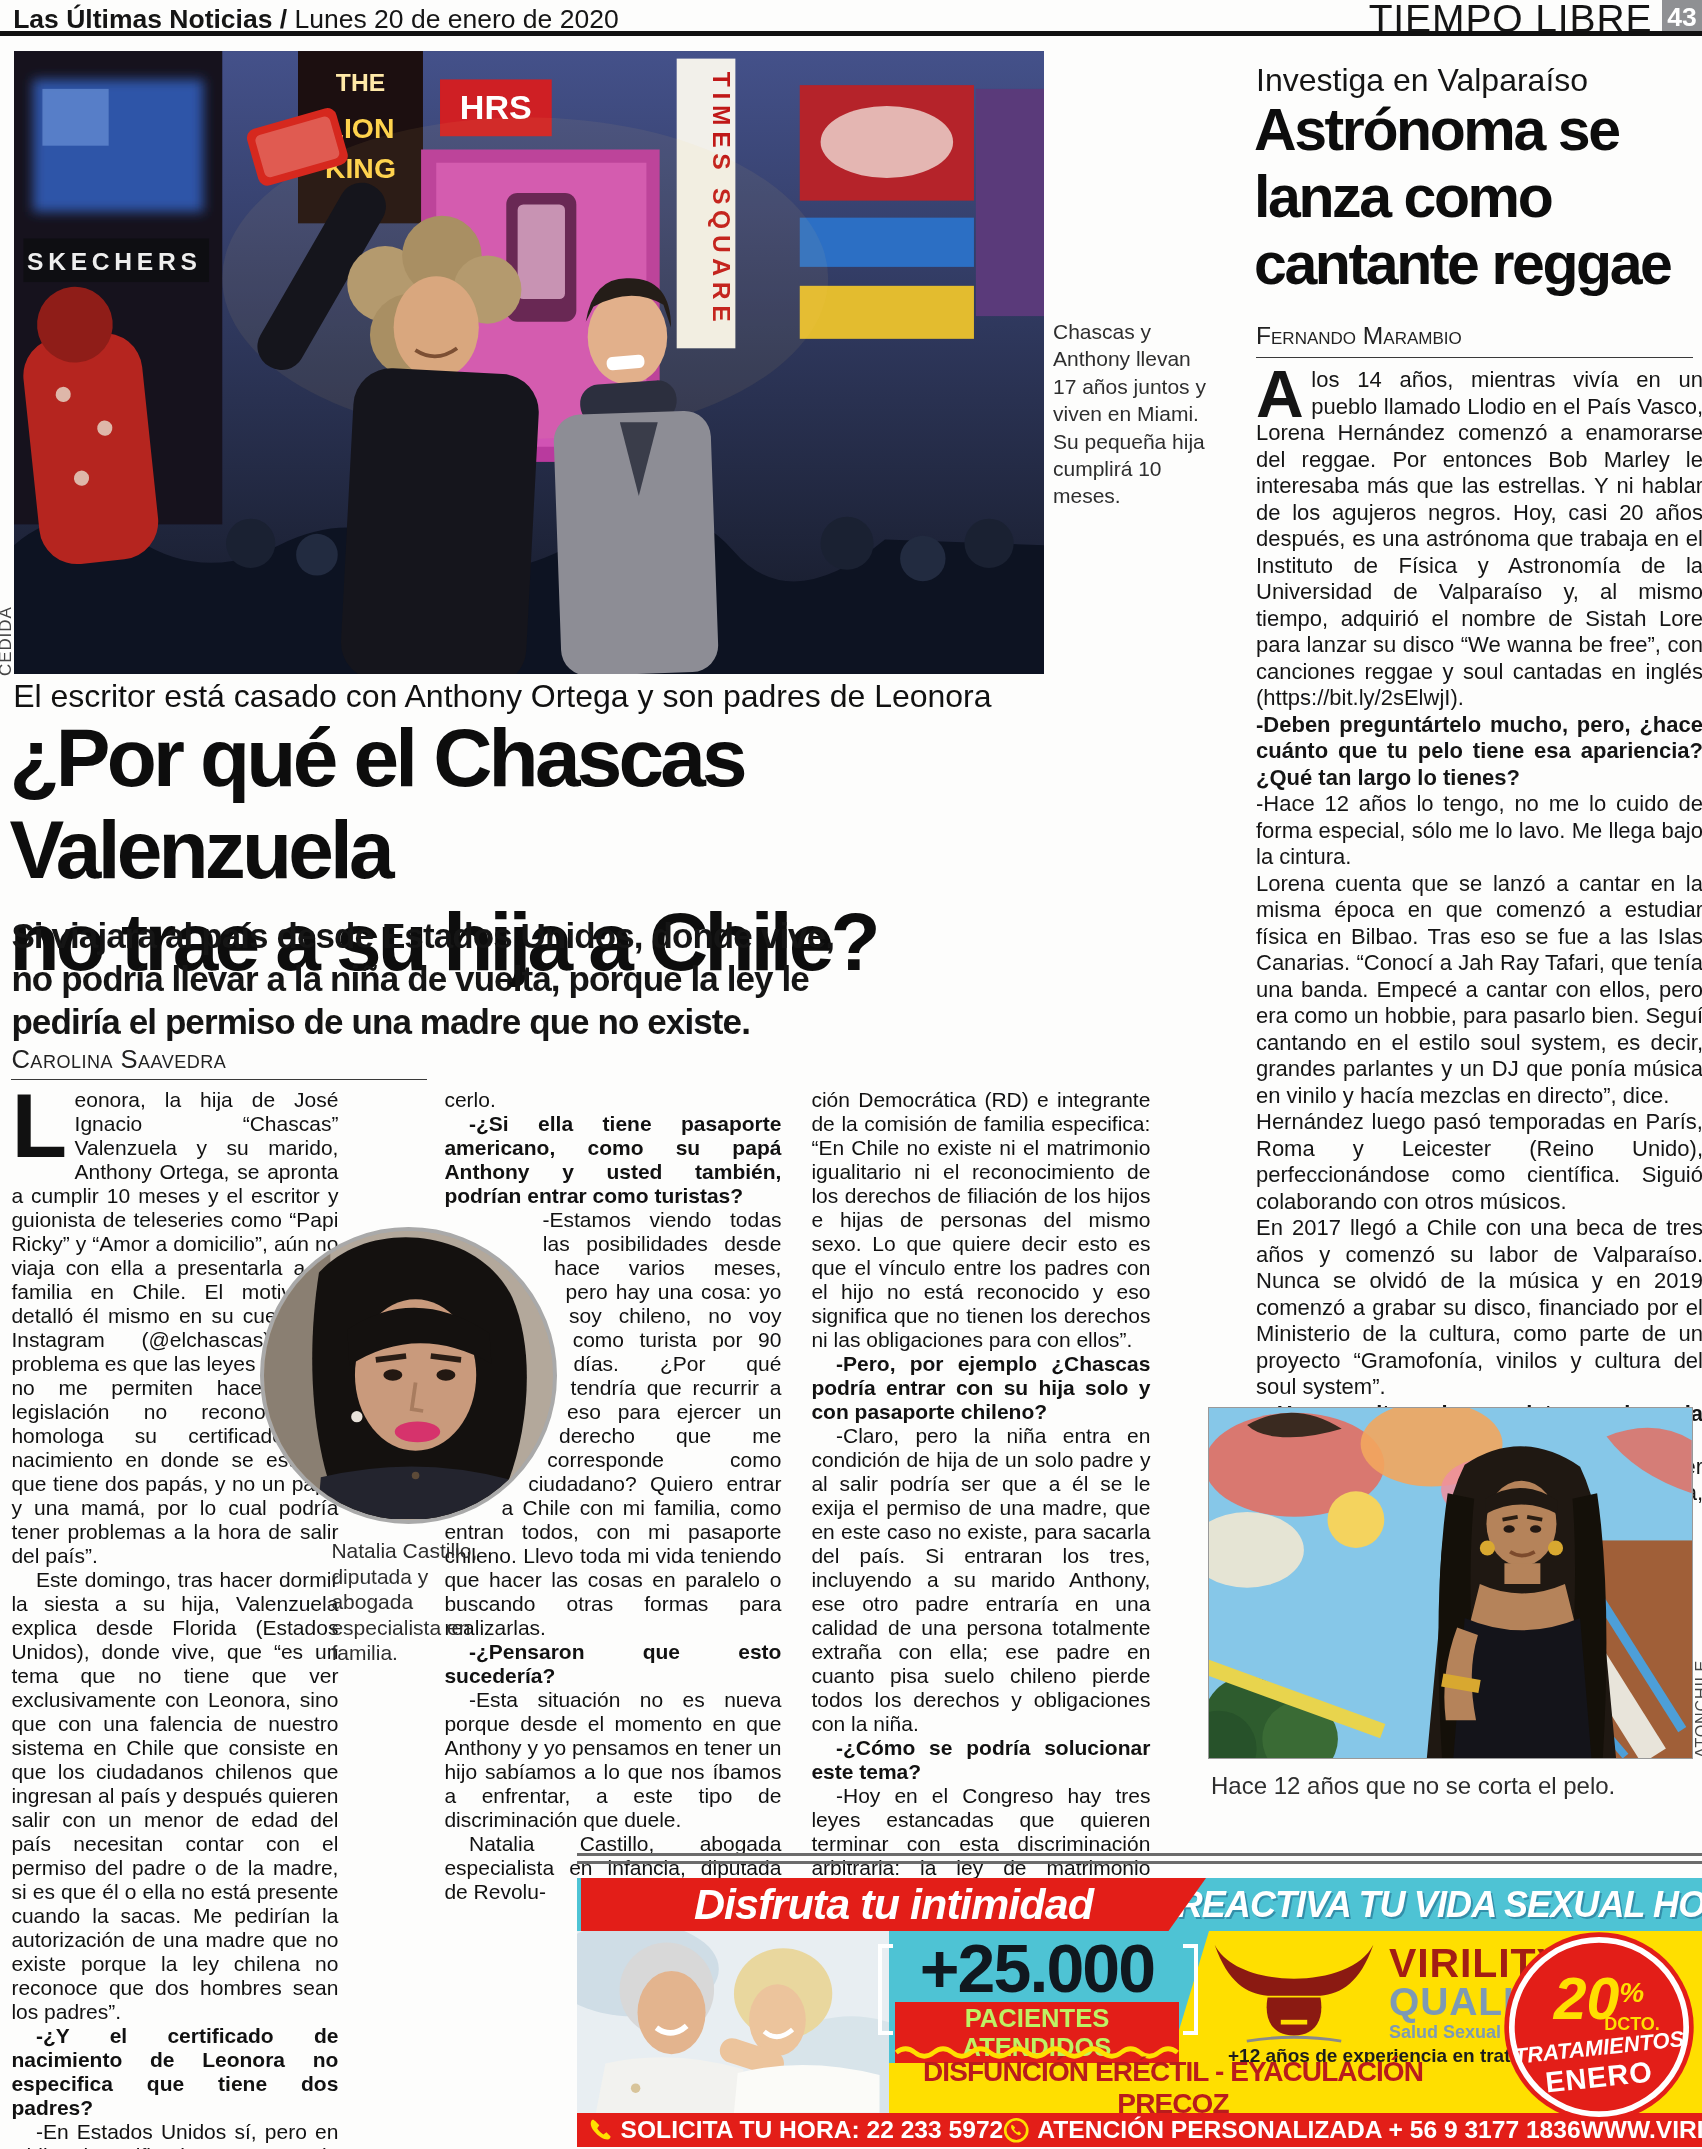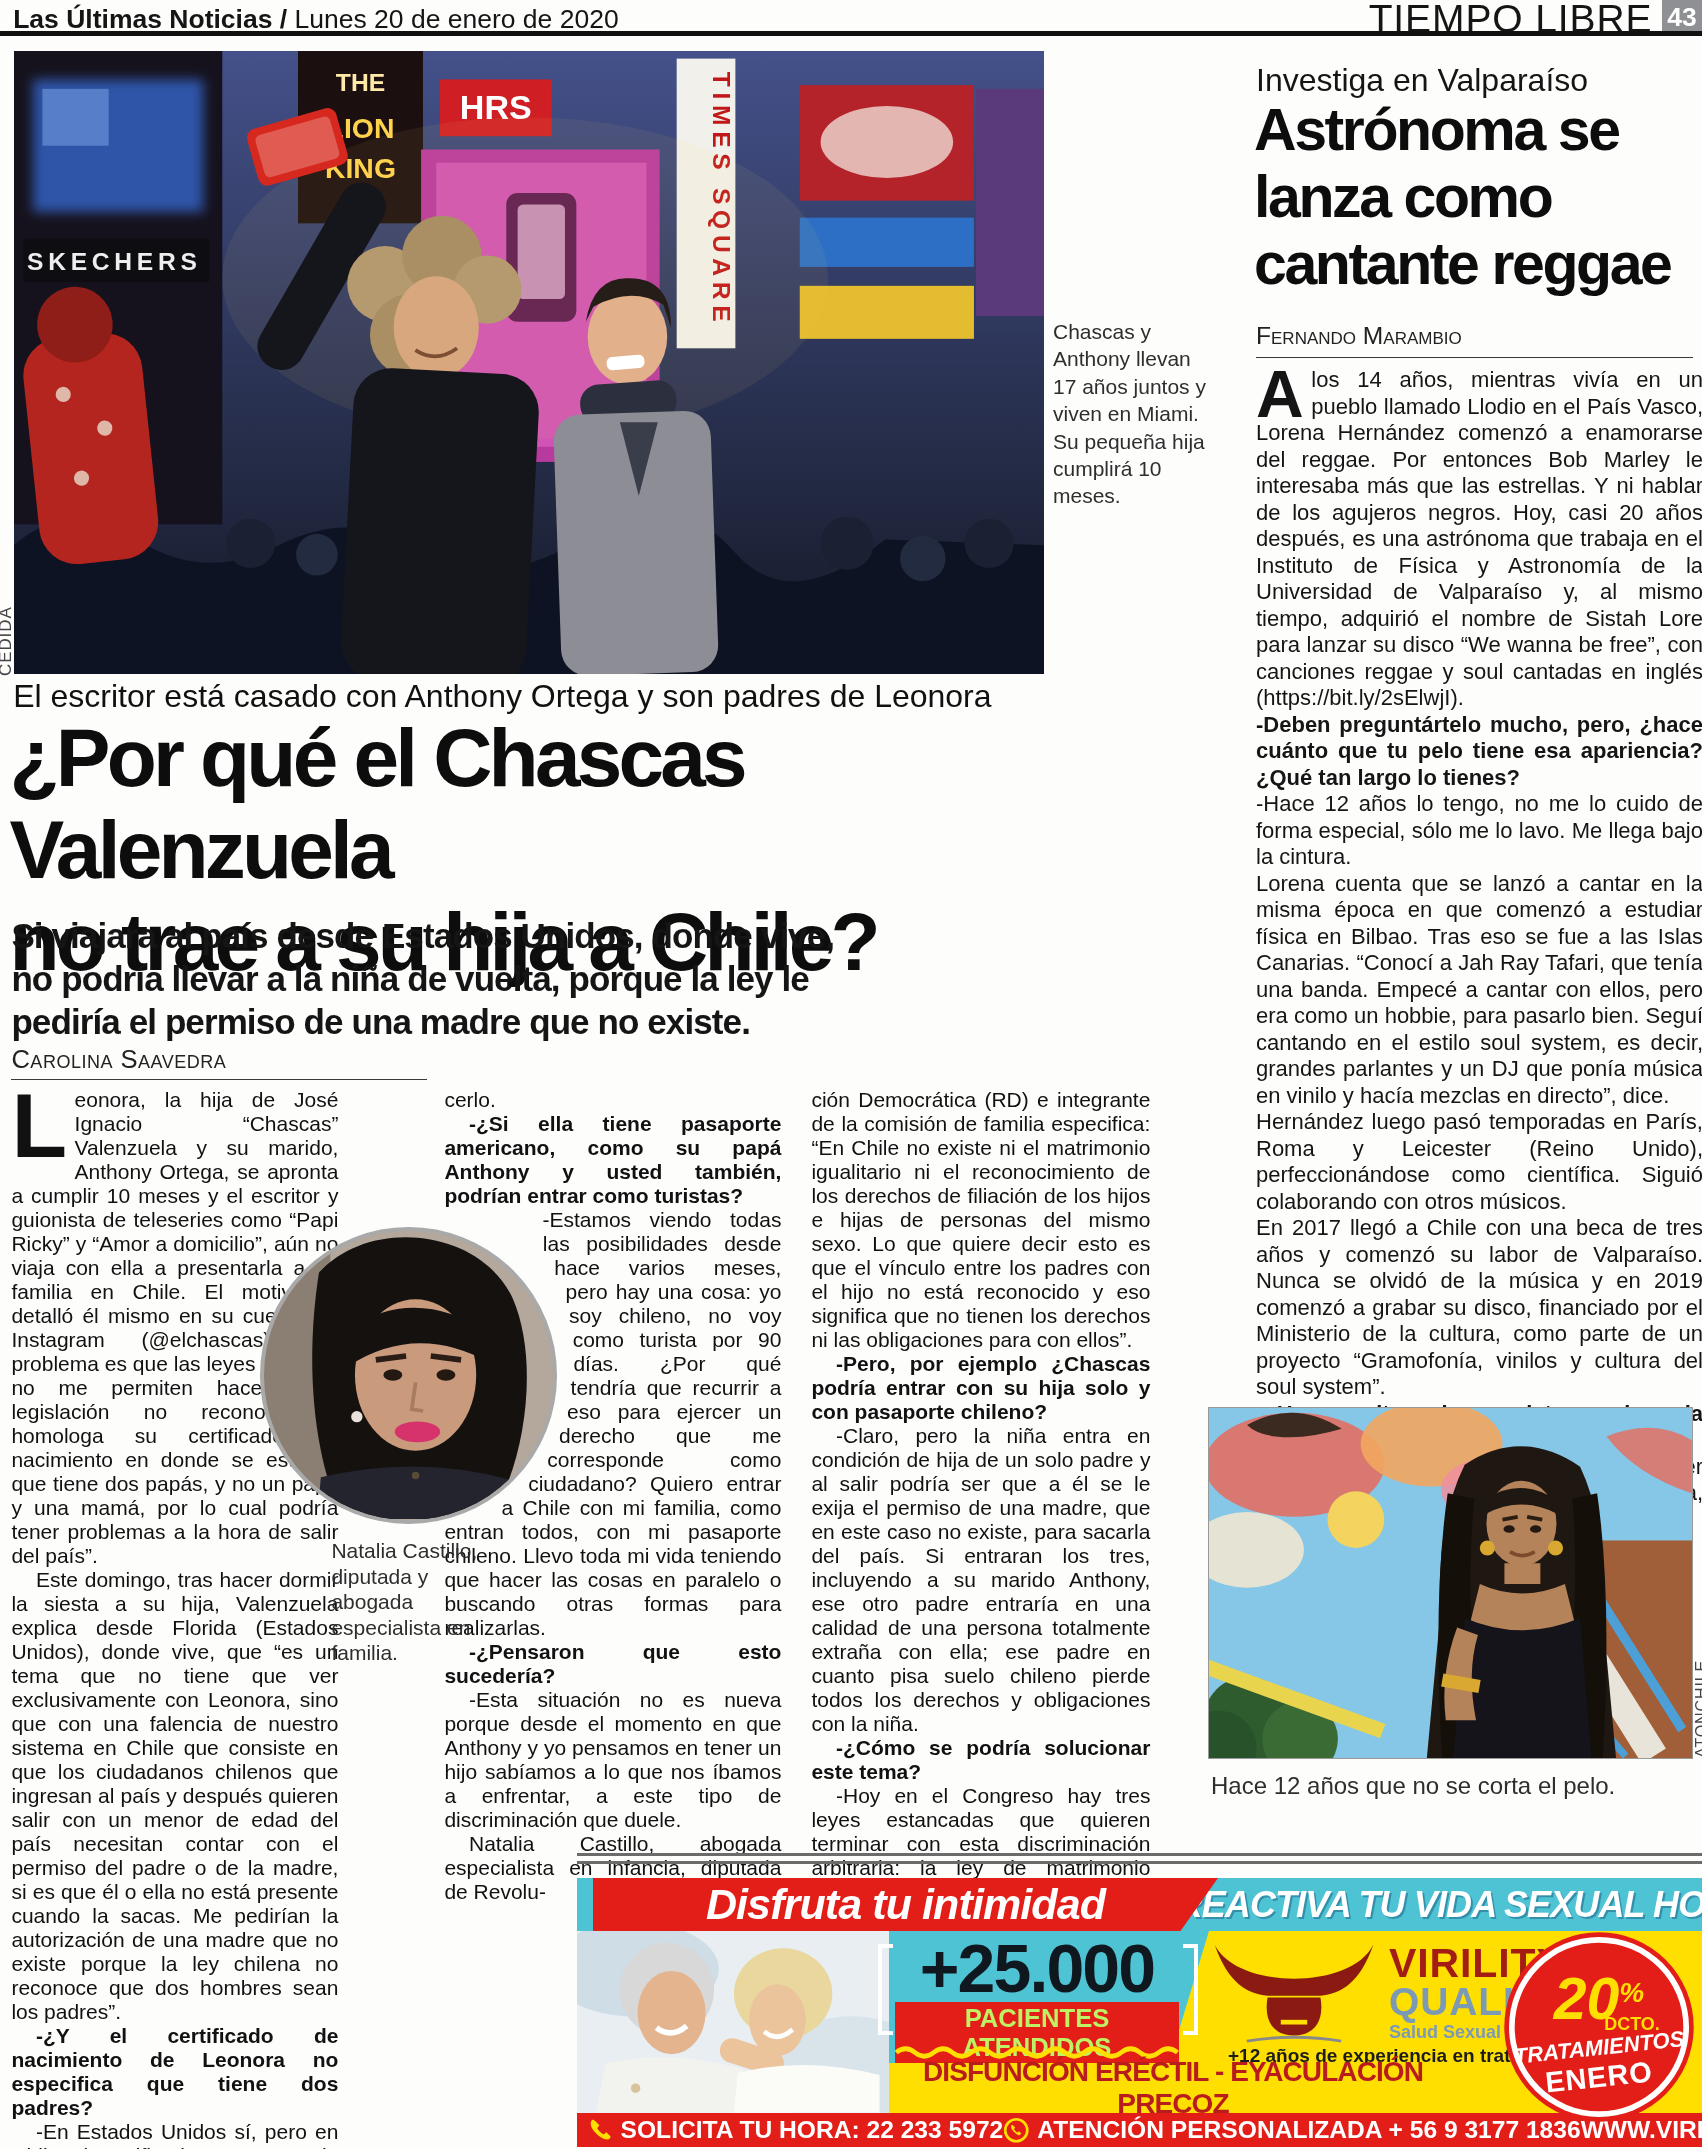--- a/index.html
+++ b/index.html
@@ -54,21 +54,21 @@
   .side-body{left:1256px;top:367px;width:447px;font-size:22px;line-height:26.5px;text-align:justify;}
   .side-body p{margin:0;text-indent:0;}
   .side-body p.q{font-weight:800;}
   .side-photo{left:1208px;top:1407px;width:485px;height:352px;border:0.9px solid #999;background:#86c7e8;overflow:hidden;}
   .side-caption{left:1211px;top:1772px;width:473px;font-size:24px;color:#2e2e2e;}
   
   .ad-divider1{left:577px;top:1853px;width:1125px;height:2.8px;background:#6b6b6b;}
   .ad-divider2{left:577px;top:1861px;width:1125px;height:2.8px;background:#6b6b6b;}
   .ad{left:577px;top:1878px;width:1125px;height:269px;background:#4ec3d4;overflow:hidden;font-family:"Liberation Sans",sans-serif;}
   .ad .abs{position:absolute;}
-  .ad-band-red{left:16px;top:0;width:625px;height:53px;background:#e31e18;
+  .ad-band-red{left:4px;top:0;width:625px;height:53px;background:#e31e18;
                clip-path:polygon(0 0,100% 0,94% 100%,0 100%);display:flex;align-items:center;justify-content:center;}
   .ad-tag-left{color:#fff;font-style:italic;font-weight:800;font-size:43px;letter-spacing:-0.9px;}
   .ad-tag-right{left:625px;top:0;width:501px;height:53px;display:flex;align-items:center;justify-content:center;
                 color:#fff;font-style:italic;font-weight:800;font-size:36px;letter-spacing:-0.9px;
                 text-shadow:1.9px 1.9px 0 rgba(20,80,120,.45);white-space:nowrap;}
   .ad-photo{left:0;top:53px;width:312px;height:182px;overflow:hidden;background:#e8eef2;}
   .ad-yellow{left:577px;top:53px;width:548px;height:182px;background:#ffdf00;
              clip-path:polygon(55px 0,100% 0,100% 100%,0 100%);}
   .ad-services{left:312px;top:185px;width:813px;height:50px;background:#ffdf00;display:flex;align-items:center;}
   .ad-services span{width:568px;text-align:center;color:#b91c1c;font-weight:900;font-size:28px;letter-spacing:-0.9px;}

